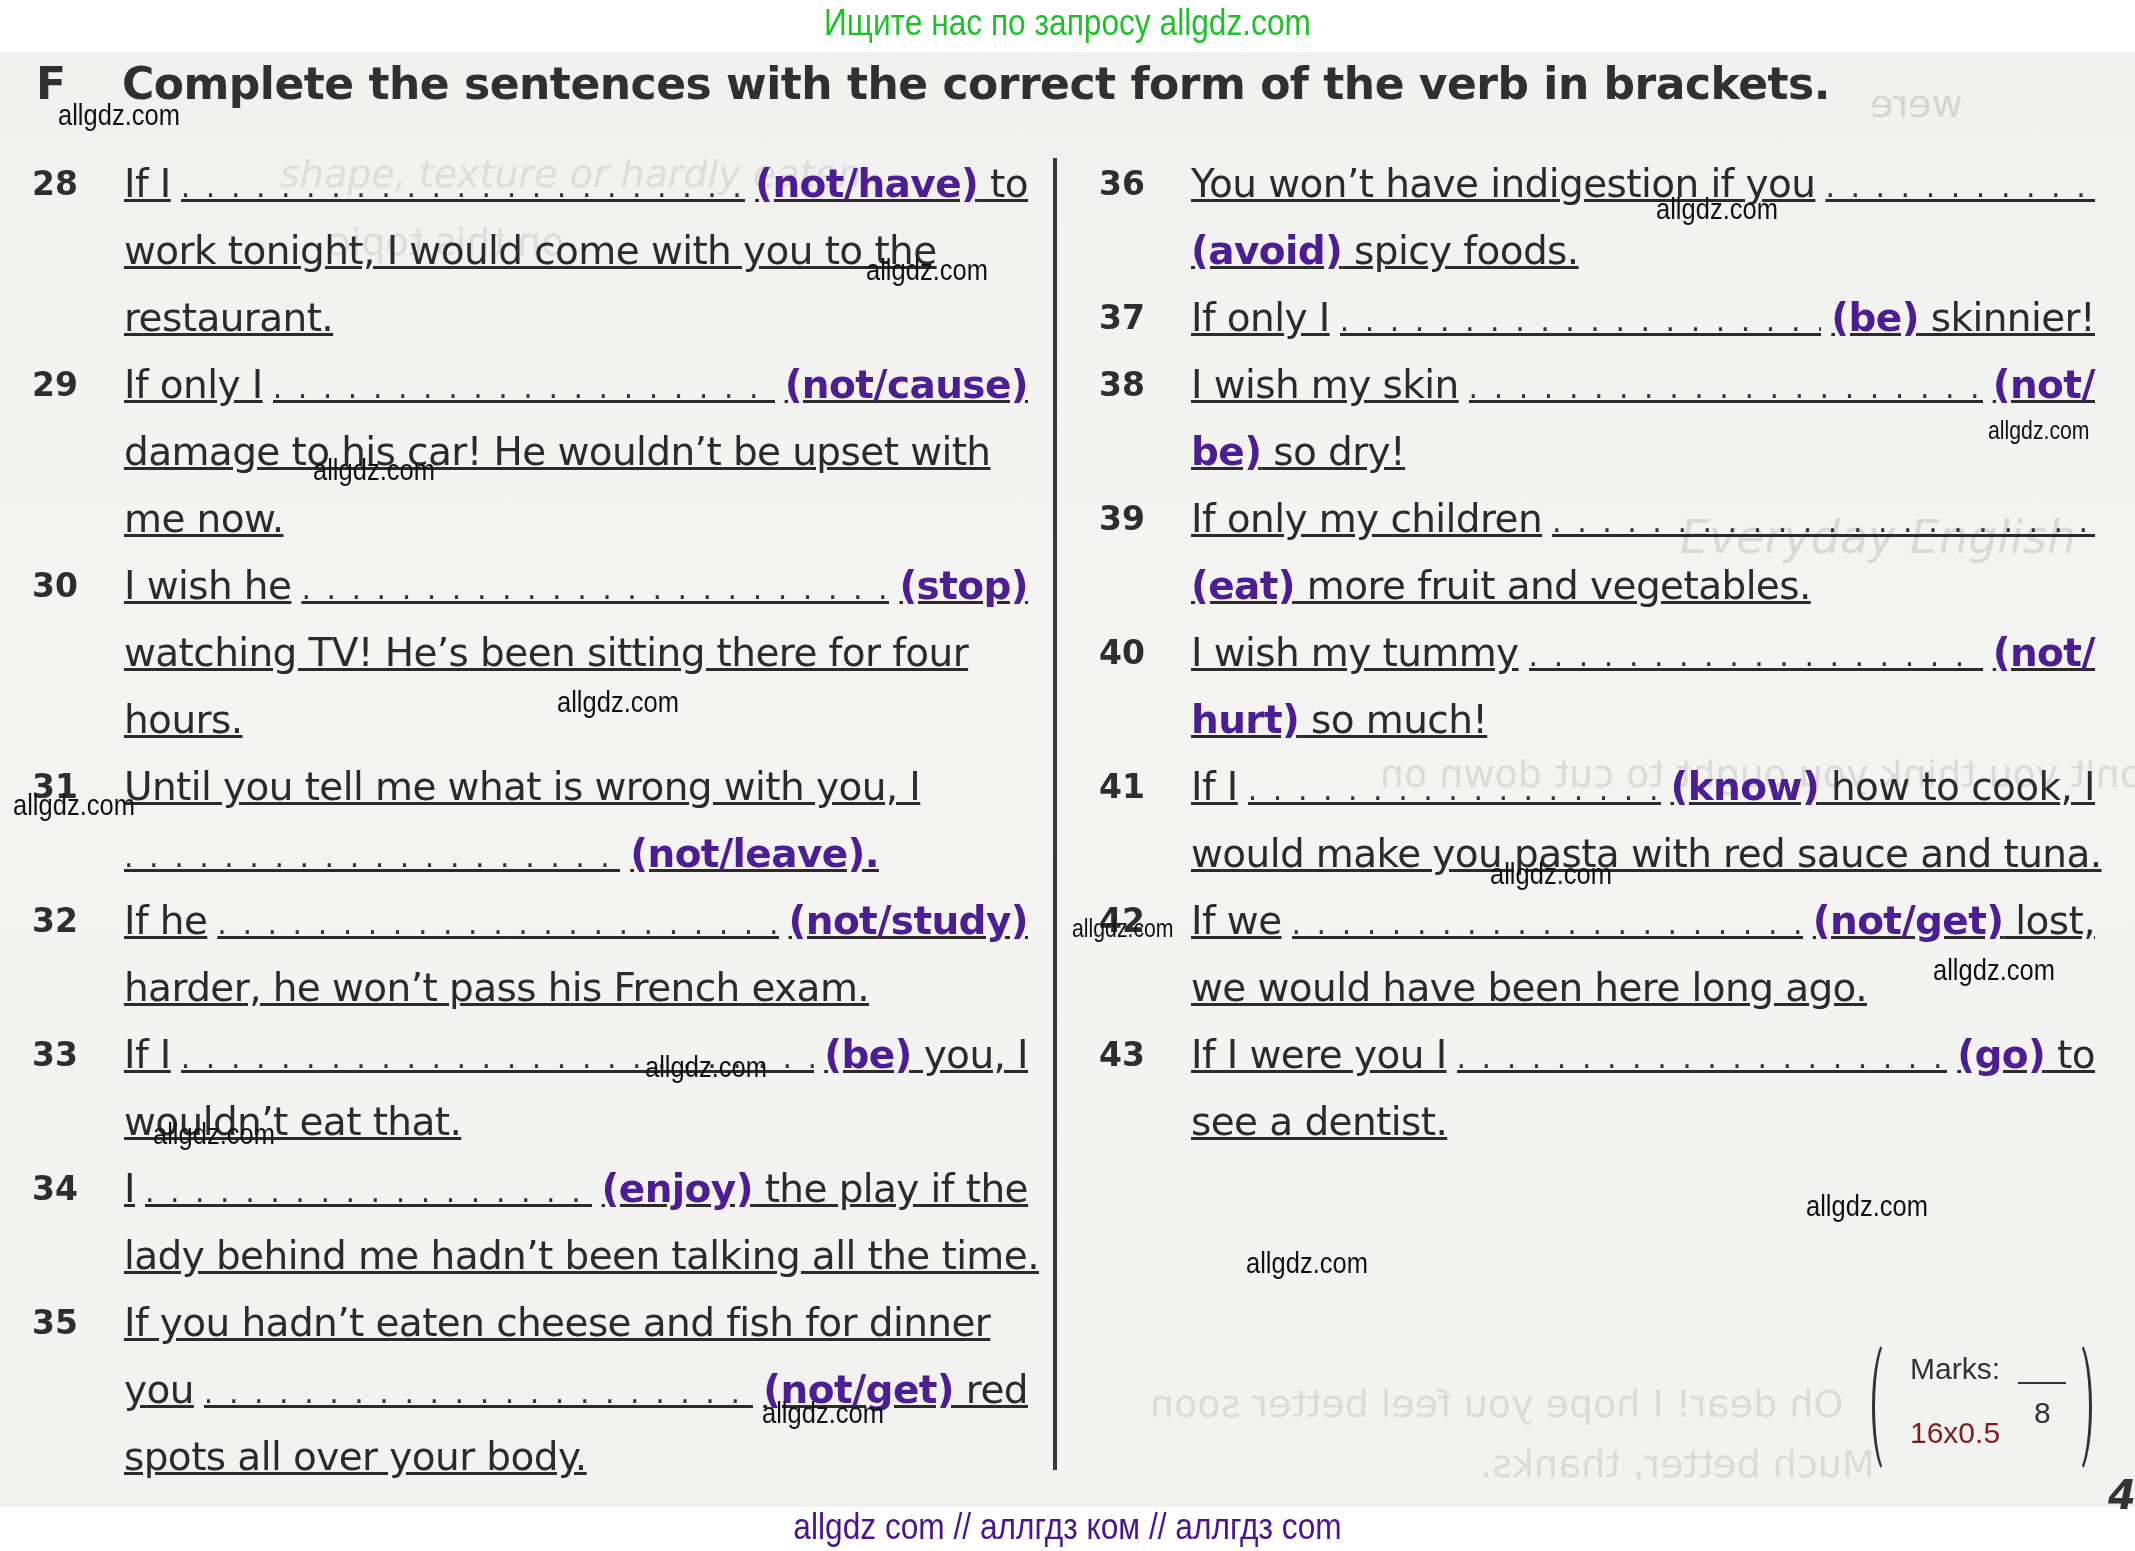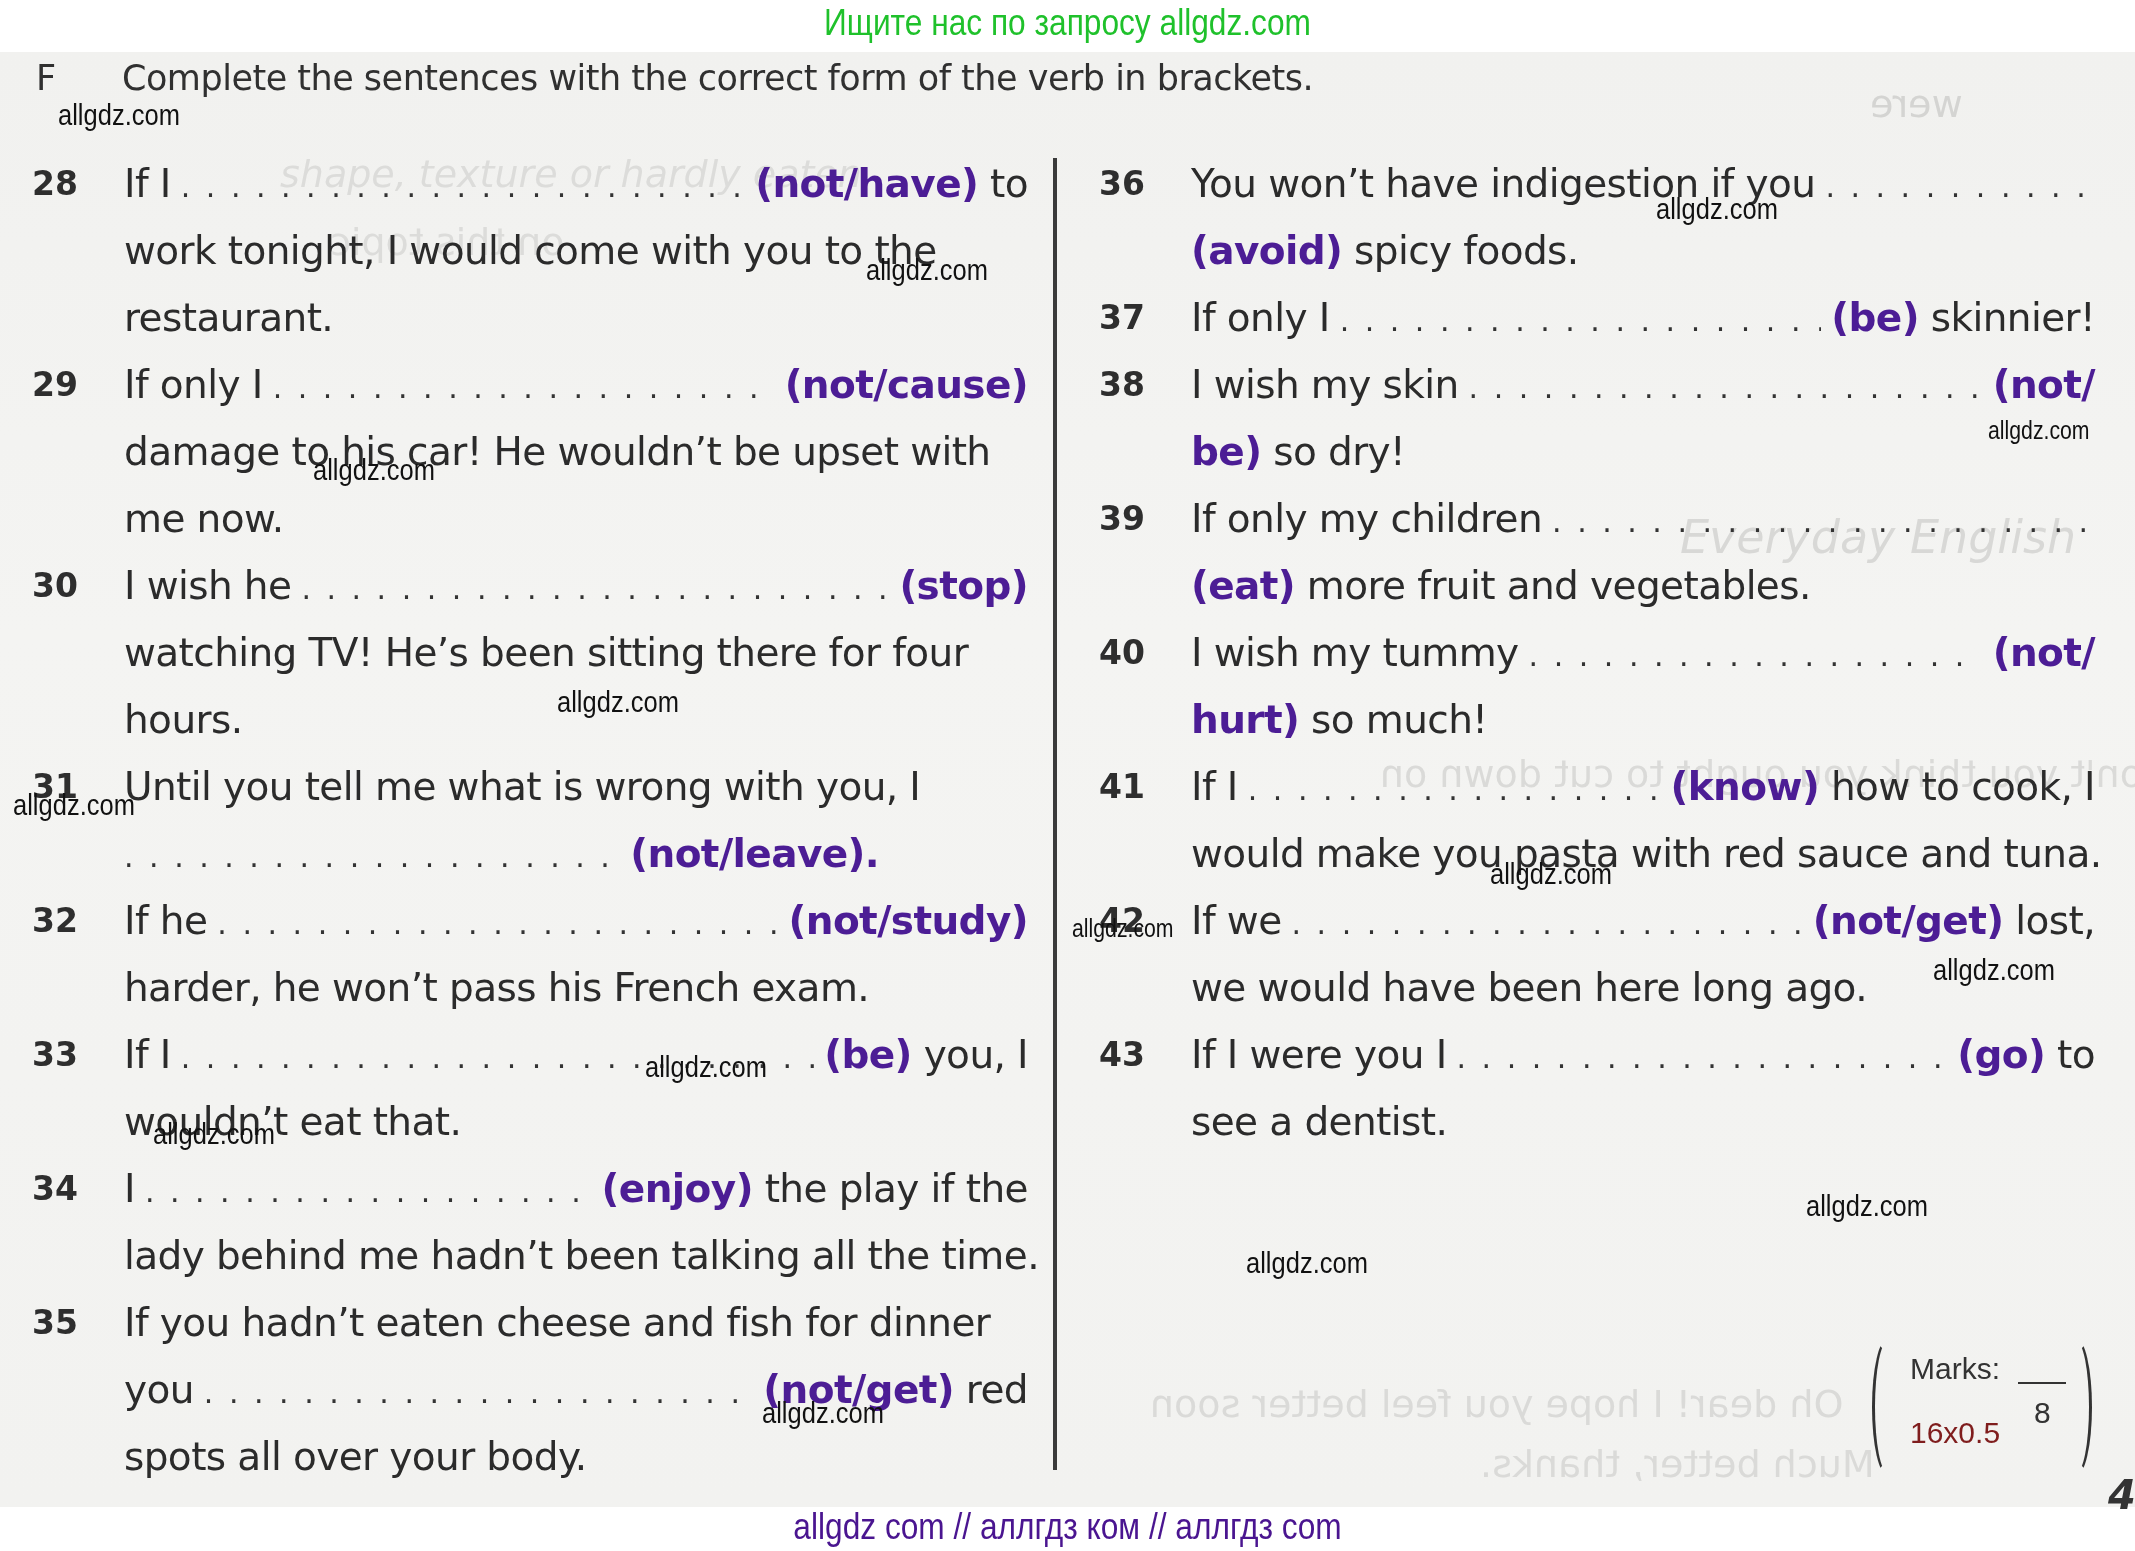--- a/index.html
+++ b/index.html
@@ -18,36 +18,37 @@
     transform:scaleX(-1); pointer-events:none;
   }
   .ghost.plain { transform:none;font-style:italic; }
   .top-banner {
     position:absolute; top:0; left:0; width:2135px; height:48px;
     text-align:center; color:#1fc12b;
     font-family:"Liberation Sans", sans-serif; font-size:36px; line-height:46px;
     transform:scaleX(0.88);
   }
   .heading {
-    position:absolute; top:58px; left:36px; font-weight:normal; font-size:35px;
+    position:absolute; top:58px; left:36px; font-weight:bold; font-size:44px;
     color:#303030; letter-spacing:-0.5px; white-space:nowrap;
   }
   .heading .letter { display:inline-block; width:86px; }
   .col { position:absolute; top:150px; }
   .col.left { left:28px; width:1000px; }
   .col.right { left:1095px; width:1000px; }
   .item { position:relative; padding-left:96px; }
   .item .num {
     position:absolute; left:4px; top:0; font-weight:bold; font-size:33px;
     color:#2e2e2e; line-height:67px;
   }
   .line {
     font-size:39px; line-height:67px; height:67px; white-space:nowrap;
     display:flex; justify-content:space-between; align-items:baseline;
     letter-spacing:-0.6px;
+    text-decoration:underline;
   }
   .line.left-only { justify-content:flex-start; }
   .line .seg { white-space:pre; }
   .dots {
     flex:1; overflow:hidden; white-space:nowrap; color:#333;
     letter-spacing:3px; margin:0 10px; font-size:30px;
   }
   .dots.nomr { margin-right:6px; }
   b.verb { font-weight:bold; color:#4c1d95; }
   .divider {

